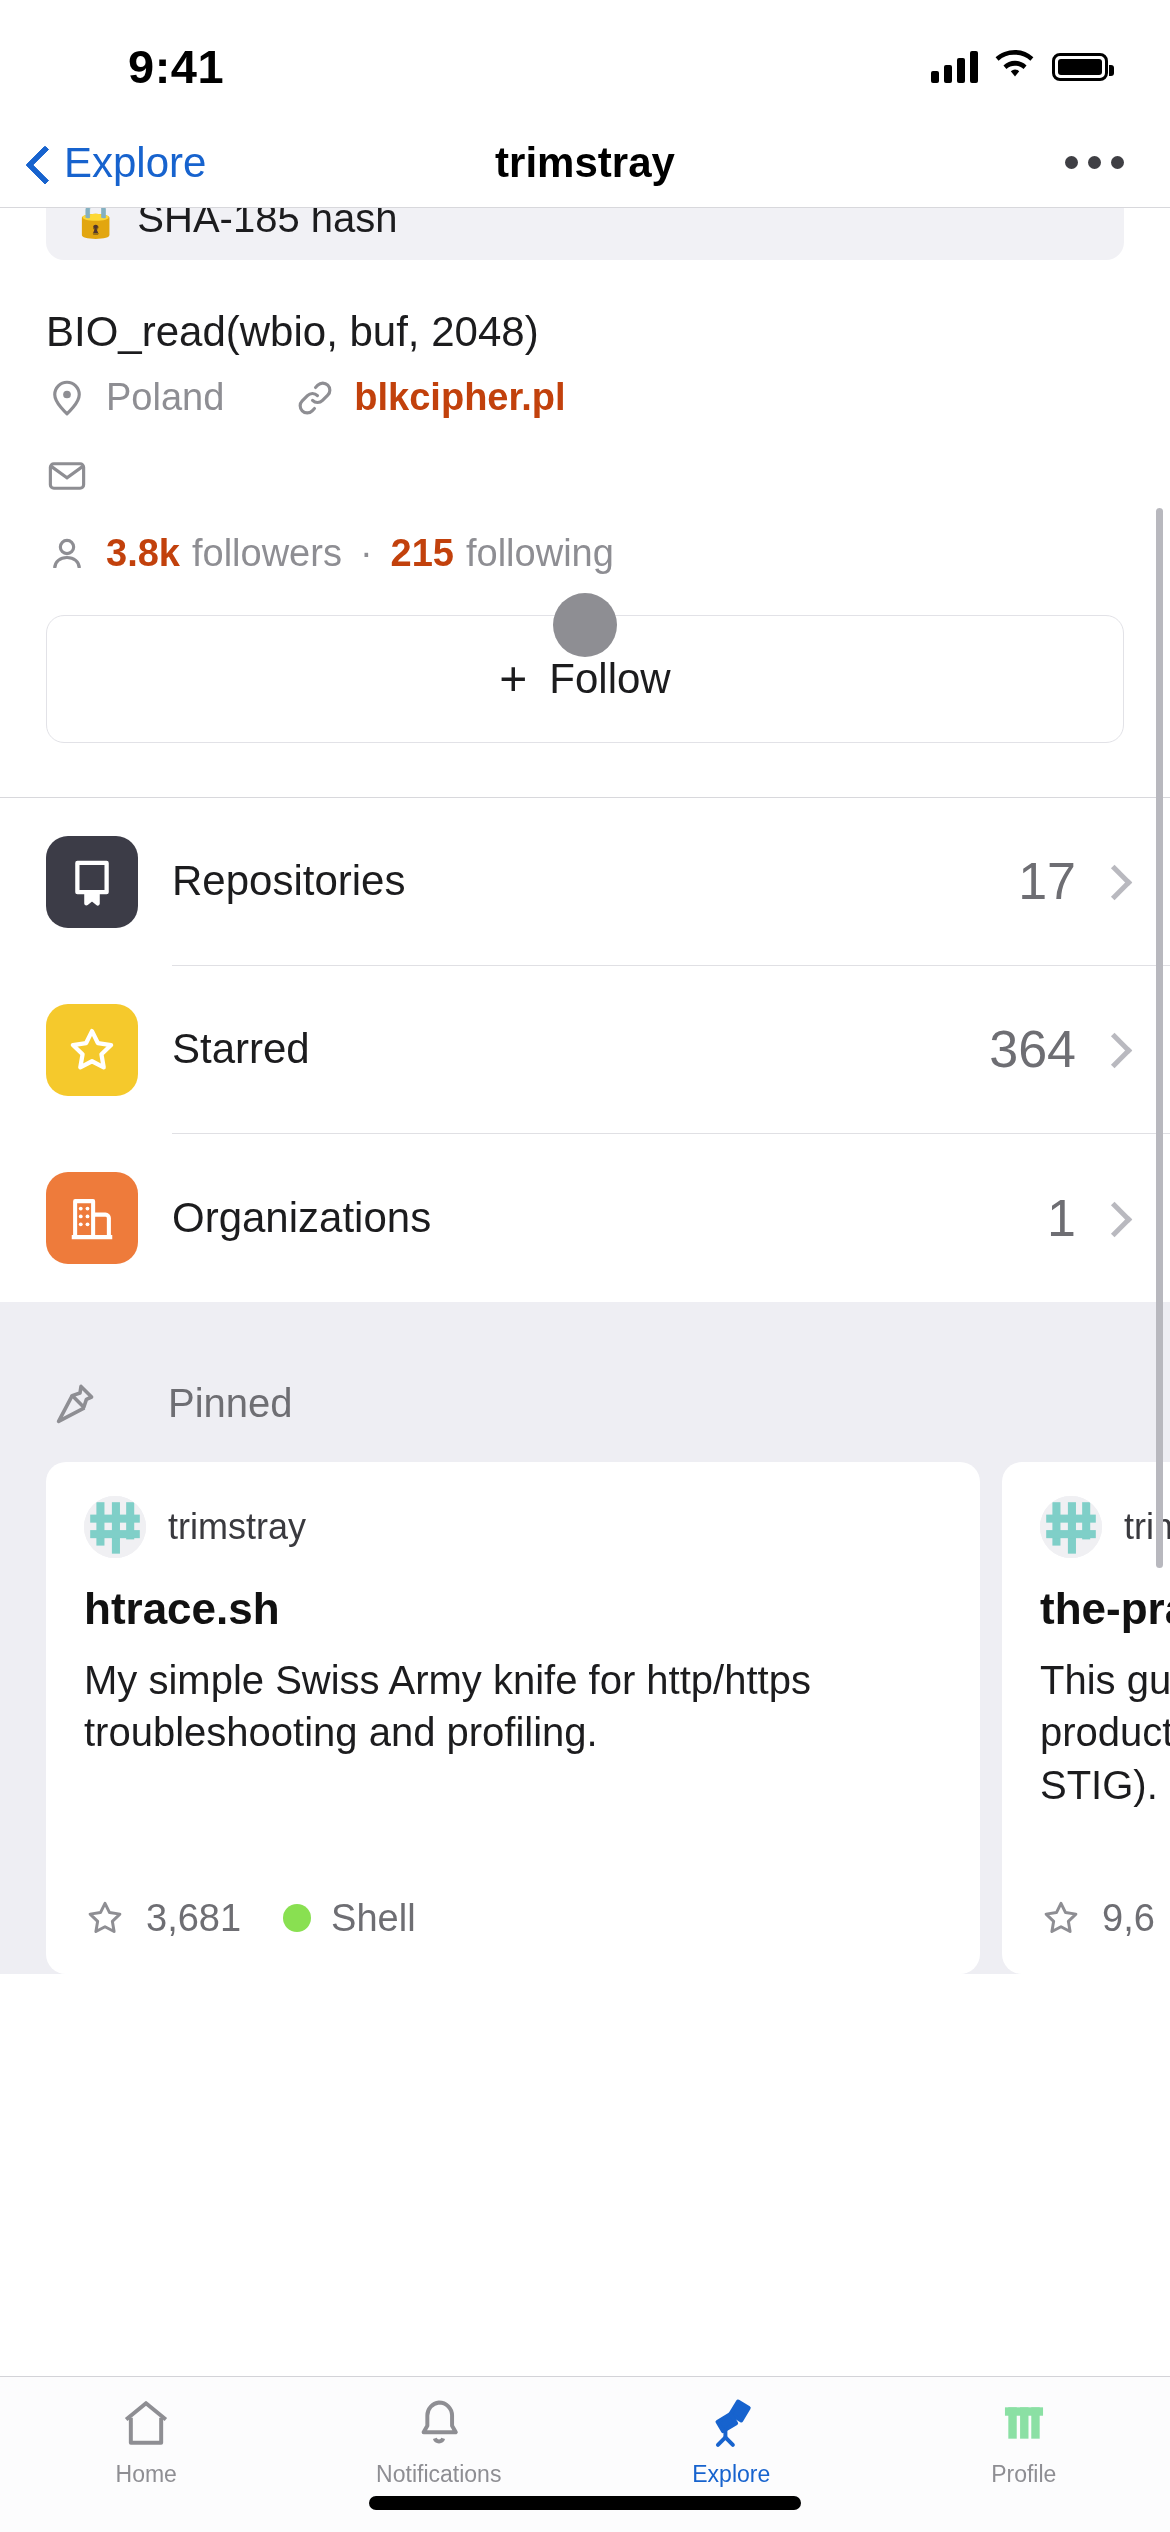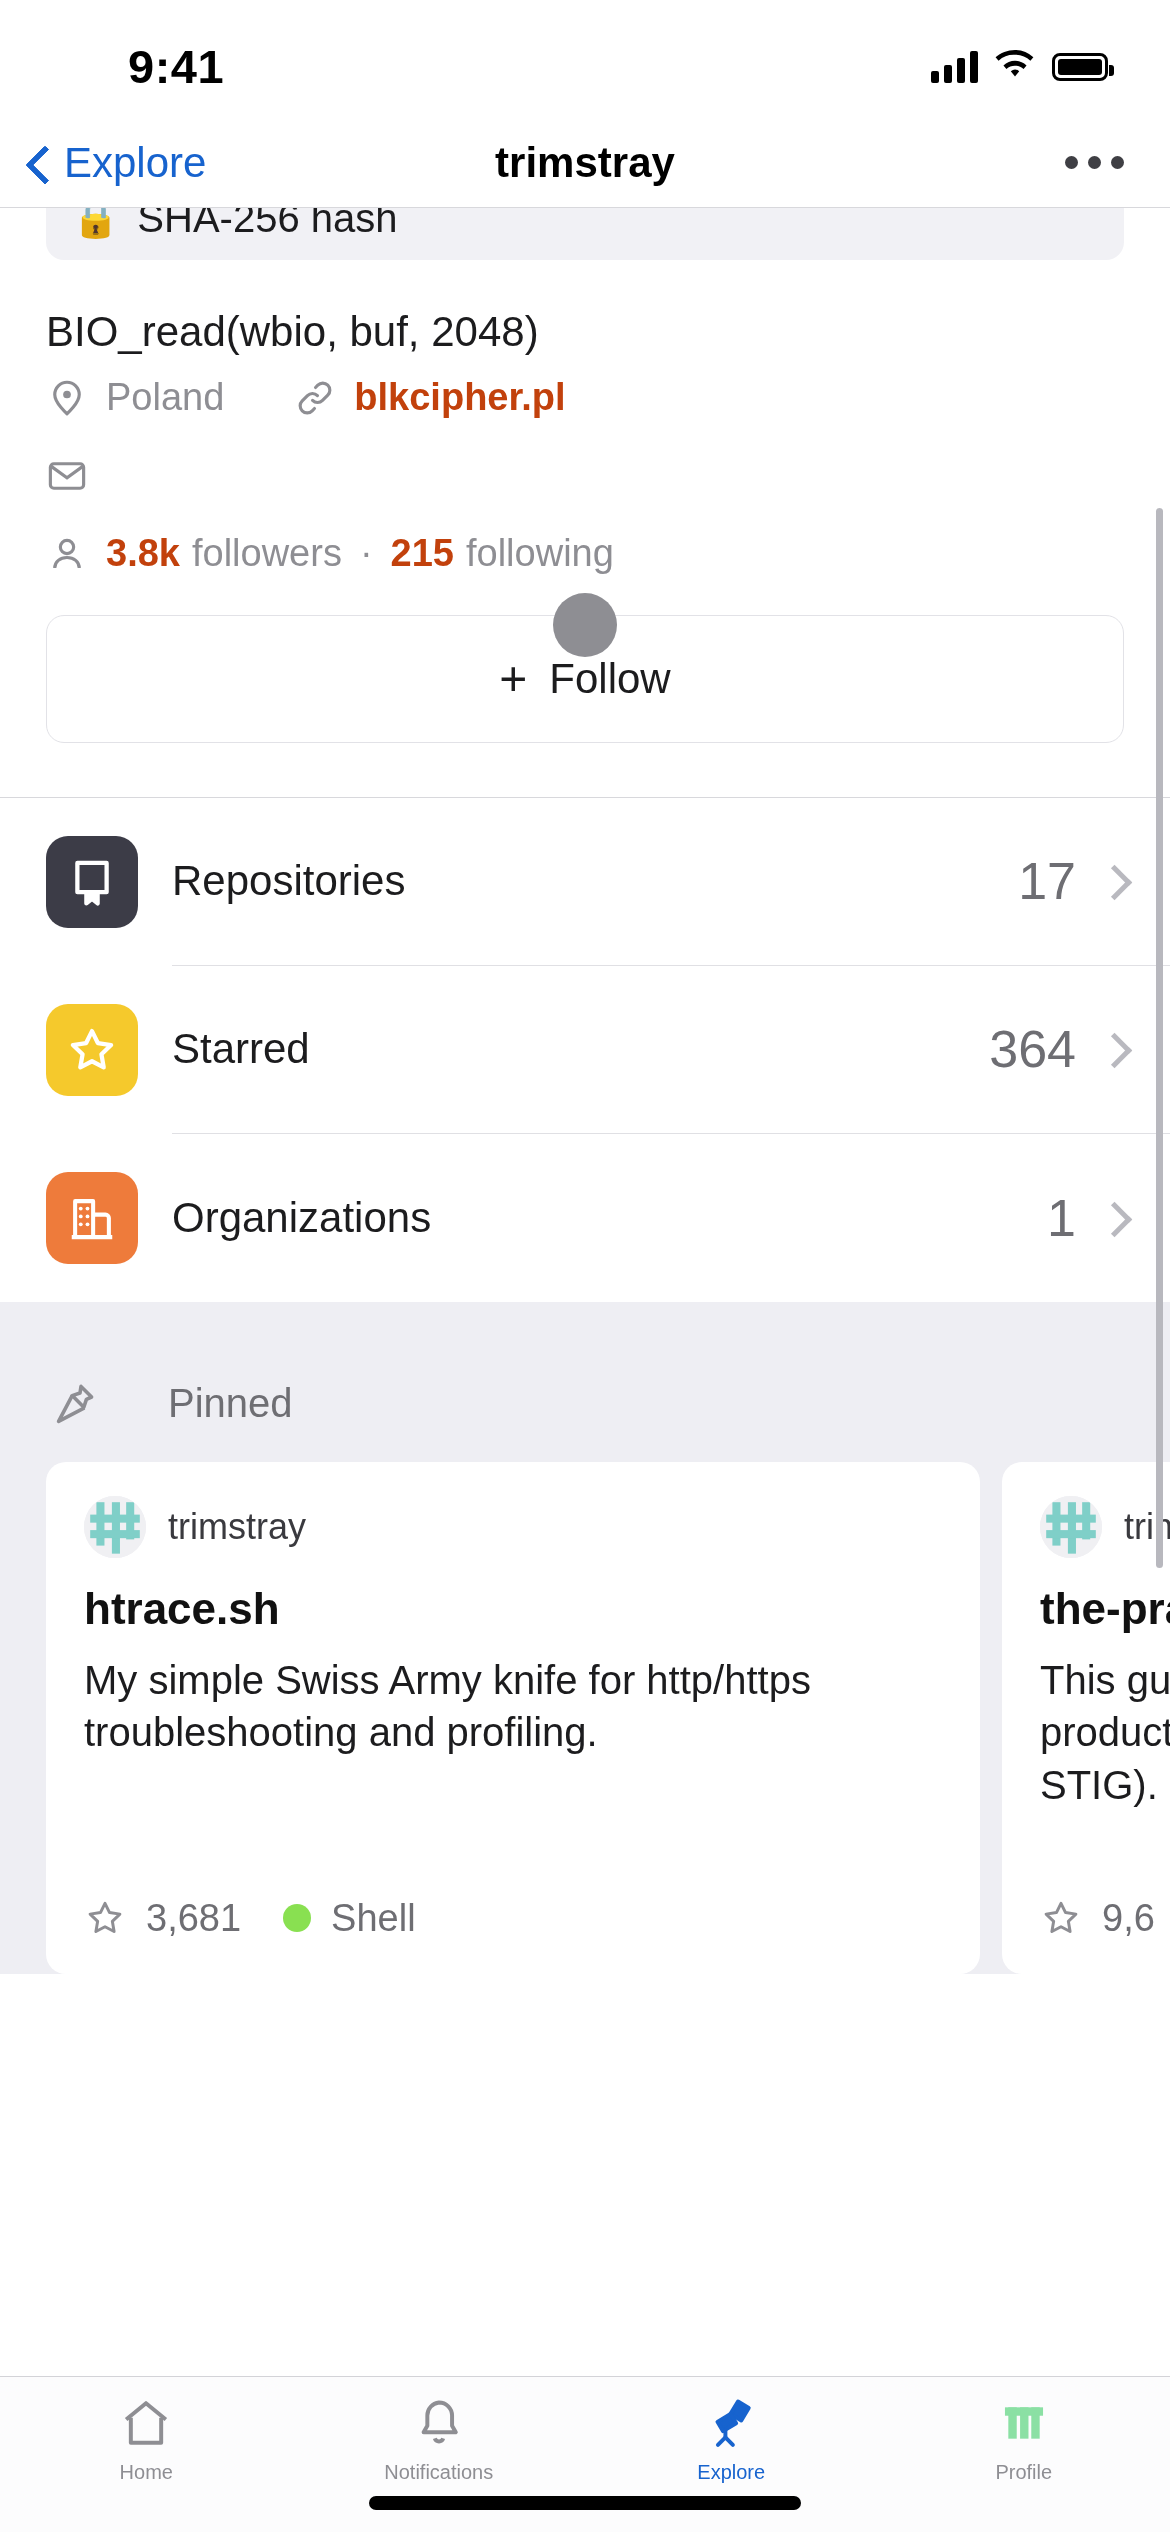--- a/index.html
+++ b/index.html
@@ -189,21 +189,21 @@
     position:absolute; left:0; right:0; bottom:0; height:156px;
     background:#fcfcfd; border-top:1px solid #d3d3d8;
     display:flex; align-items:flex-start; padding-top:18px;
   }
   .tab{
     flex:1; display:flex; flex-direction:column; align-items:center;
     gap:10px; cursor:pointer;
   }
   .tab-ic{ width:62px; height:56px; }
   .tab-ic svg{ width:100%; height:100%; display:block; }
-  .tab-label{ font-size:20px; color:#8e8e93; }
+  .tab-label{ font-size:23px; color:#8e8e93; }
   .tab.active .tab-label{ color:#1763CE; }
 
   .home-indicator{
     position:absolute; bottom:22px; left:50%; transform:translateX(-50%);
     width:432px; height:14px; background:#000; border-radius:8px;
   }
 </style>
 </head>
 <body>
 
@@ -241,21 +241,21 @@
       <i></i>
   </div>
 </div>
 
 <div class="content">
 
   <div class="scroll-ind"></div>
 
   <div class="hash-chip">
     <span class="hash-emoji">🔒</span>
-    <span>SHA-256 hash</span>
+    <span>SHA-185 hash</span>
   </div>
 
   <div class="bio-line">BIO_read(wbio, buf, 2048)</div>
 
   <div class="meta-row">
     <span class="ic">
       <svg viewBox="0 0 24 24" fill="none" stroke="currentColor" stroke-width="1.8">
         <path d="M12 21s7-6.1 7-11a7 7 0 10-14 0c0 4.9 7 11 7 11z"></path>
         <circle cx="12" cy="10" r="2.2" fill="currentColor" stroke="none"></circle>
       </svg>

